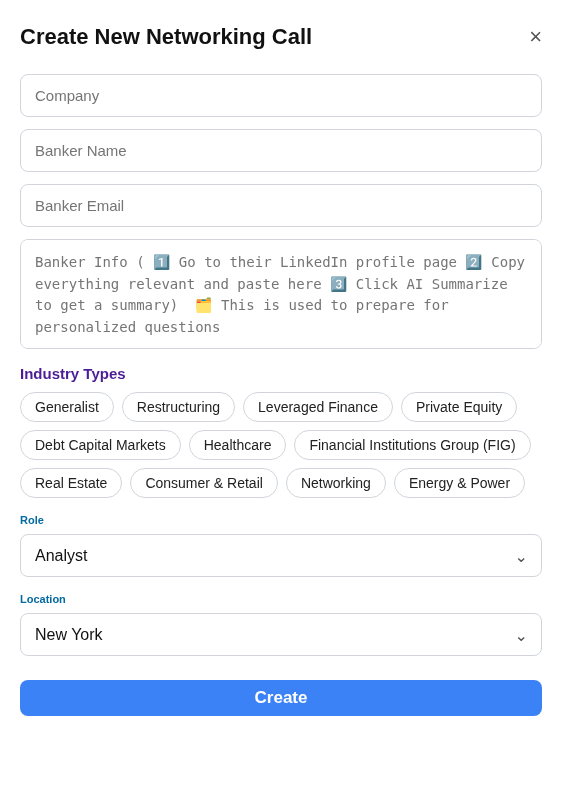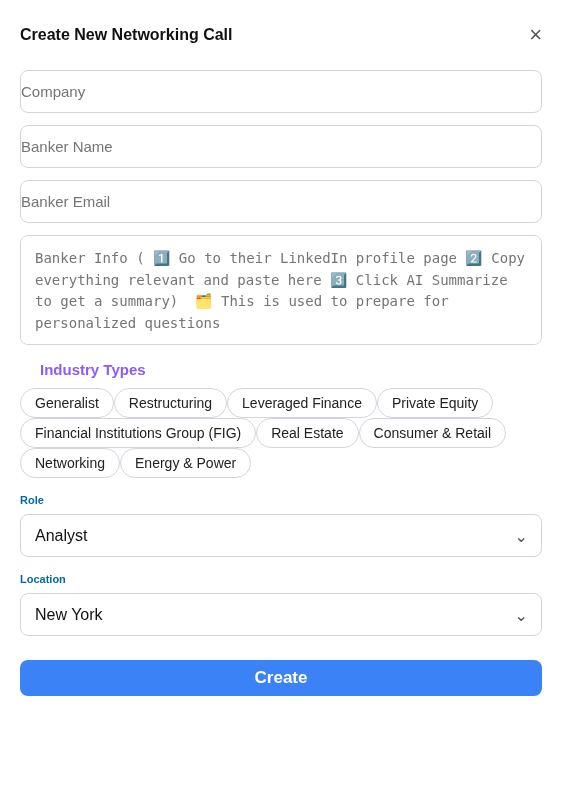--- a/index.html
+++ b/index.html
@@ -10,40 +10,40 @@
       min-height: 800px;
       padding: 24px 20px 24px 20px;
     }
     .modal-header {
       display: flex;
       justify-content: space-between;
       align-items: center;
       margin-bottom: 24px;
     }
     .modal-title {
-      font-size: 16px;
+      font-size: 22px;
       font-weight: 700;
       color: #111;
     }
     .close-btn {
       background: none;
       border: none;
       font-size: 22px;
       cursor: pointer;
       color: #555;
       line-height: 1;
     }
     .form-group {
       margin-bottom: 12px;
     }
     input[type="text"] {
       width: 100%;
       border: 1.5px solid #d1d5db;
       border-radius: 8px;
-      padding: 12px 0;
+      padding: 12px 14px;
       font-size: 15px;
       color: #888;
       outline: none;
       background: #fff;
     }
     textarea {
       width: 100%;
       border: 1.5px solid #d1d5db;
       border-radius: 8px;
       padding: 12px 14px;
@@ -51,28 +51,28 @@
       color: #666;
       outline: none;
       resize: none;
       min-height: 110px;
       background: #fff;
       line-height: 1.55;
     }
     .section-label {
       font-size: 15px;
       font-weight: 600;
-      color: #8b5cf6;
+      color: #4c1d95;
       margin-bottom: 10px;
       margin-top: 8px;
-      margin-left: 20px;
     }
     .tags-container {
       display: flex;
       flex-wrap: wrap;
+      gap: 8px;
       margin-bottom: 16px;
     }
     .tag {
       border: 1.5px solid #d1d5db;
       border-radius: 20px;
       padding: 6px 14px;
       font-size: 14px;
       color: #222;
       background: #fff;
       cursor: pointer;
@@ -158,20 +158,22 @@
 
 
 <div>
   <div class="section-label">Industry Types</div>
   <div class="tags-container">
 
   <button class="tag">Generalist</button>
       <button class="tag">Restructuring</button>
       <button class="tag">Leveraged Finance</button>
       <button class="tag">Private Equity</button>
+      <button class="tag">Debt Capital Markets</button>
+      <button class="tag">Healthcare</button>
       <button class="tag">Financial Institutions Group (FIG)</button>
       <button class="tag">Real Estate</button>
       <button class="tag">Consumer &amp; Retail</button>
       <button class="tag">Networking</button>
       <button class="tag">Energy &amp; Power</button>
     </div>
 </div>
 
 
 <div class="select-group">

